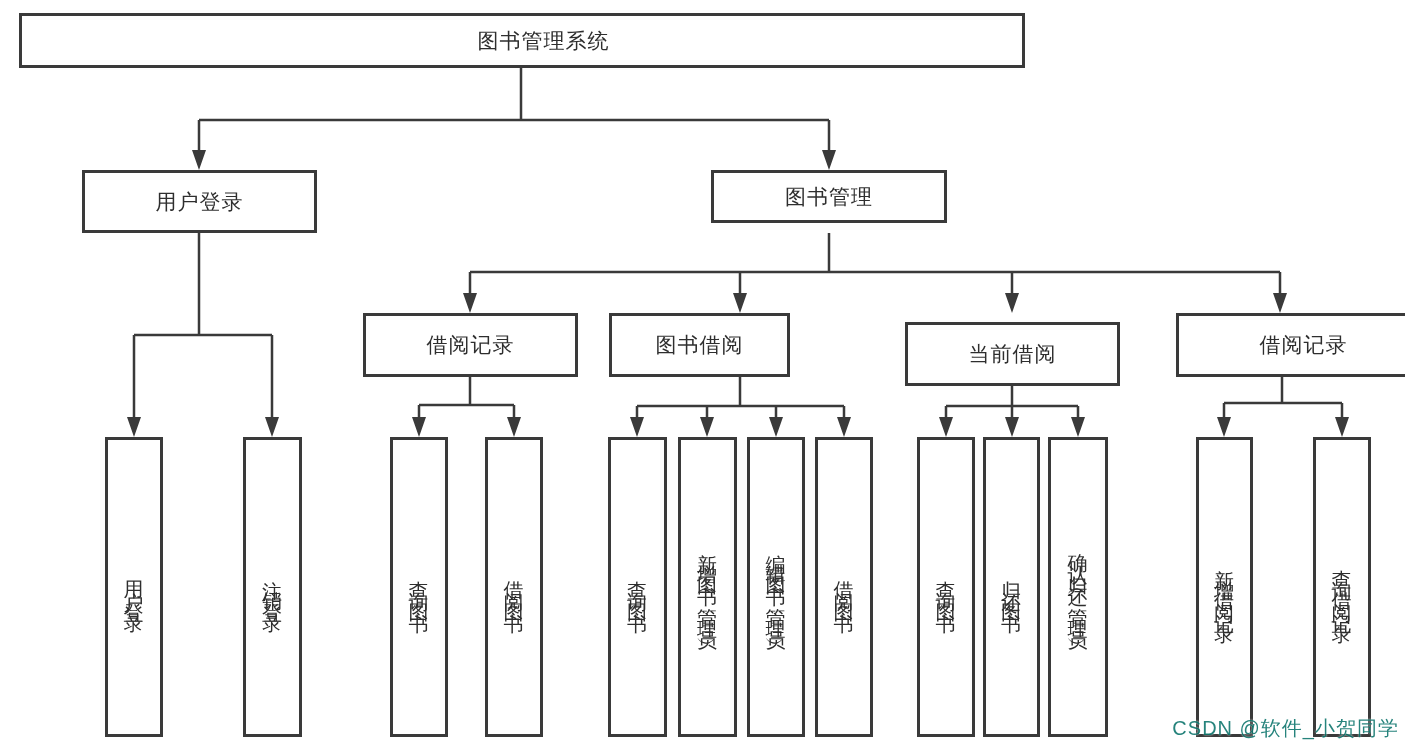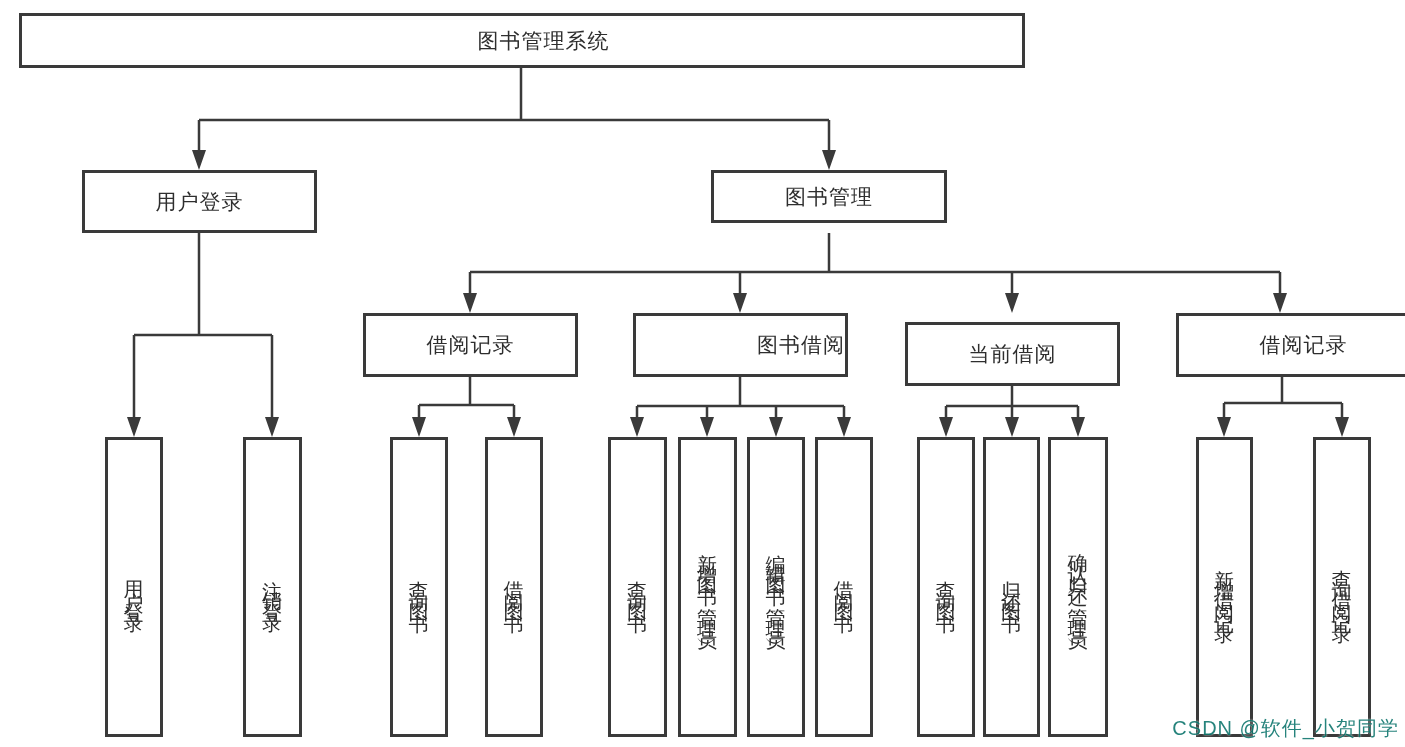--- a/index.html
+++ b/index.html
@@ -39,21 +39,21 @@
     letter-spacing:11px;
     line-height:1;
     top:437px;
     height:300px;
   }
   
   .root-box      {left:19px;  top:13px;  width:1006px; height:55px;padding-left:43px;}
   .b-user-login  {left:82px;  top:170px; width:235px;  height:63px;}
   .b-book-mgmt   {left:711px; top:170px; width:236px;  height:53px;}
   .n-newbook     {left:363px; top:313px; width:215px;  height:64px;}
-  .n-borrow      {left:633px; top:313px; width:215px;  height:64px;justify-content:flex-end;}
+  .n-borrow      {left:609px; top:313px; width:181px;  height:64px;}
   .n-current     {left:905px; top:313px; width:215px;  height:64px;margin-top:9px;}
   .n-records     {left:1176px;top:313px; width:235px;  height:64px;padding-left:20px;}
   
   .l-user-login  {left:105px; width:58px;}
   .l-logout      {left:243px; width:59px;}
   .l-nb-query    {left:390px; width:58px;}
   .l-nb-borrow   {left:485px; width:58px;}
   .l-bb-query    {left:608px; width:59px;}
   .l-bb-add      {left:678px; width:59px;}
   .l-bb-edit     {left:747px; width:58px;}

